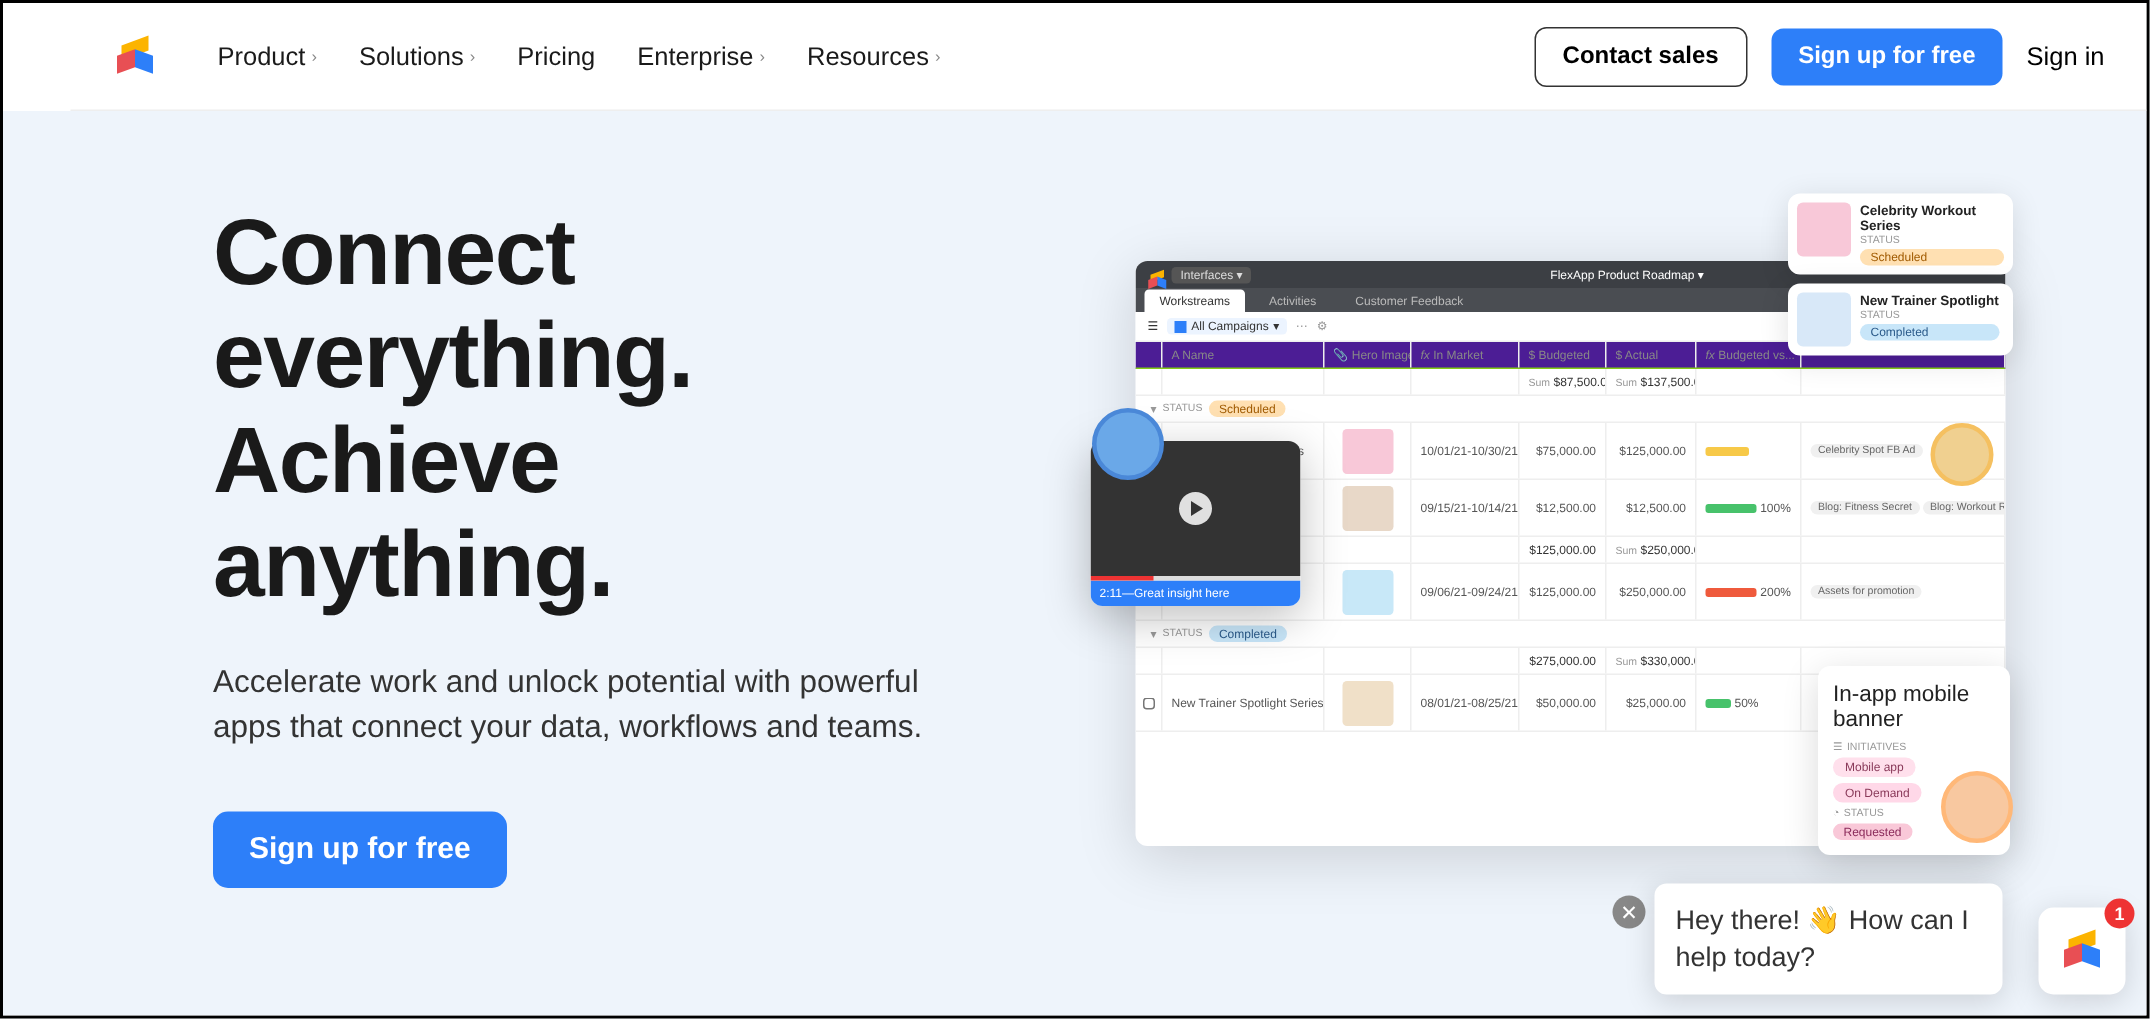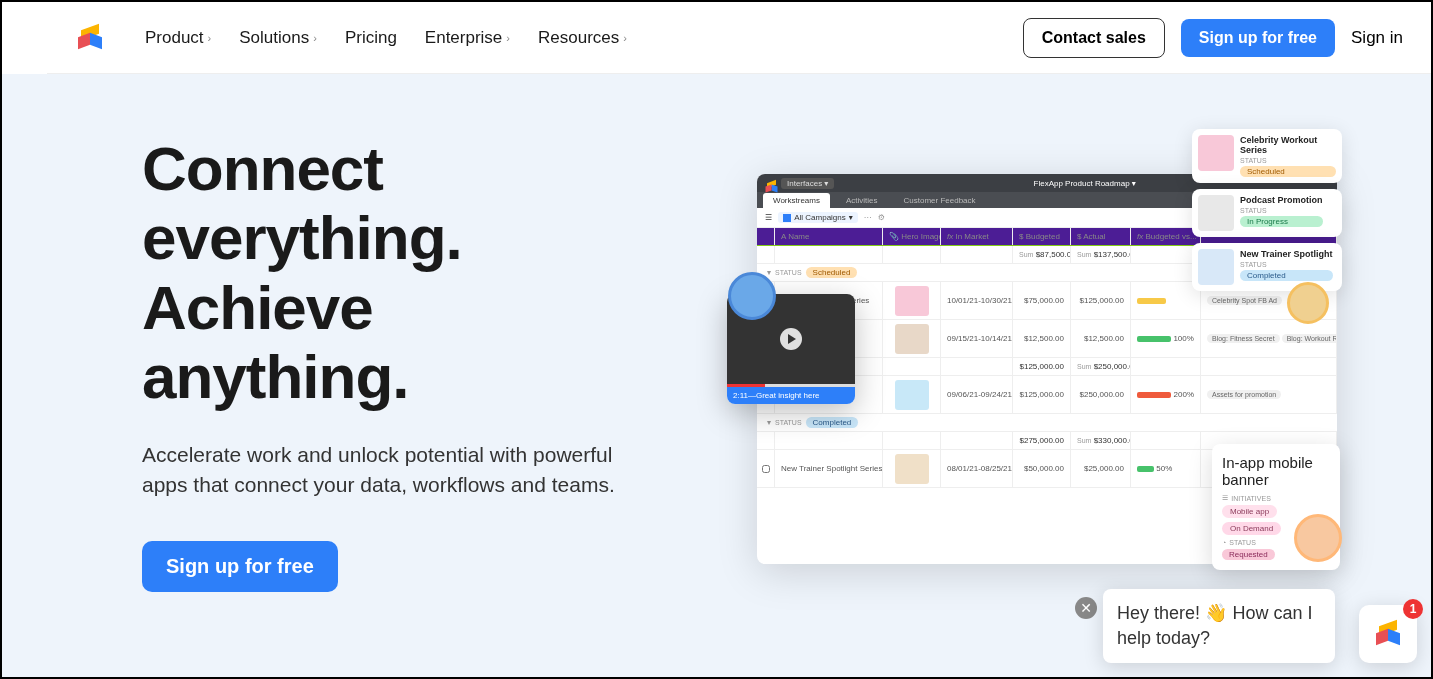--- a/index.html
+++ b/index.html
@@ -65,21 +65,21 @@
 
 
 .cards { position: absolute; left: 1190px; top: 55px; width: 150px; display: flex; flex-direction: column; gap: 6px; }
 .card { background: #fff; border-radius: 8px; box-shadow: 0 4px 20px rgba(0,0,0,0.12); padding: 6px; display: flex; gap: 6px; }
 .card-thumb { width: 36px; height: 36px; background: #ddd; border-radius: 4px; flex-shrink: 0; }
 .card-body { display: flex; flex-direction: column; gap: 2px; }
 .card-title { font-size: 9px; font-weight: 600; color: #222; }
 .card-status-label { font-size: 7px; color: #999; }
 
 
-.video-pop { position: absolute; left: 725px; top: 220px; width: 128px; background: #fff; border-radius: 8px; box-shadow: 0 8px 30px rgba(0,0,0,0.25); overflow: hidden; }
+.video-pop { position: absolute; left: 725px; top: 220px; width: 140px; background: #fff; border-radius: 8px; box-shadow: 0 8px 30px rgba(0,0,0,0.25); overflow: hidden; }
 .video-area { height: 90px; background: #333; position: relative; display: flex; align-items: center; justify-content: center; }
 .play-icon { width: 22px; height: 22px; background: rgba(255,255,255,0.85); border-radius: 50%; display: flex; align-items: center; justify-content: center; }
 .play-tri { width: 0; height: 0; border-left: 8px solid #333; border-top: 5px solid transparent; border-bottom: 5px solid transparent; margin-left: 2px; }
 .video-bar { height: 3px; background: #ddd; position: relative; }
 .video-bar::before { content: ''; position: absolute; left: 0; top: 0; width: 30%; height: 100%; background: #e33; }
 .video-caption { background: #2d7ff9; color: #fff; font-size: 8px; padding: 4px 6px; }
 .avatar-bubble { position: absolute; left: 726px; top: 198px; width: 48px; height: 48px; border-radius: 50%; background: #6aa8e8; border: 3px solid #4a88d8; z-index: 4; }
 
 
 .banner-card { position: absolute; left: 1210px; top: 370px; width: 128px; background: #fff; border-radius: 8px; box-shadow: 0 6px 24px rgba(0,0,0,0.15); padding: 10px; font-size: 9px; }
@@ -297,28 +297,20 @@
   <div class="cards">
     <div class="card">
       <div class="card-thumb" style="background:#f8c8d8"></div>
       <div class="card-body">
         <div class="card-title">Celebrity Workout Series</div>
         <div class="card-status-label">STATUS</div>
         <span class="status-pill status-scheduled">Scheduled</span>
       </div>
     </div>
     <div class="card">
-      <div class="card-thumb" style="background:#e8e8e8"></div>
-      <div class="card-body">
-        <div class="card-title">Podcast Promotion</div>
-        <div class="card-status-label">STATUS</div>
-        <span class="status-pill status-inprogress">In Progress</span>
-      </div>
-    </div>
-    <div class="card">
       <div class="card-thumb" style="background:#d8e8f8"></div>
       <div class="card-body">
         <div class="card-title">New Trainer Spotlight</div>
         <div class="card-status-label">STATUS</div>
         <span class="status-pill status-completed">Completed</span>
       </div>
     </div>
   </div>
 
   <div class="avatar-bubble"></div>

